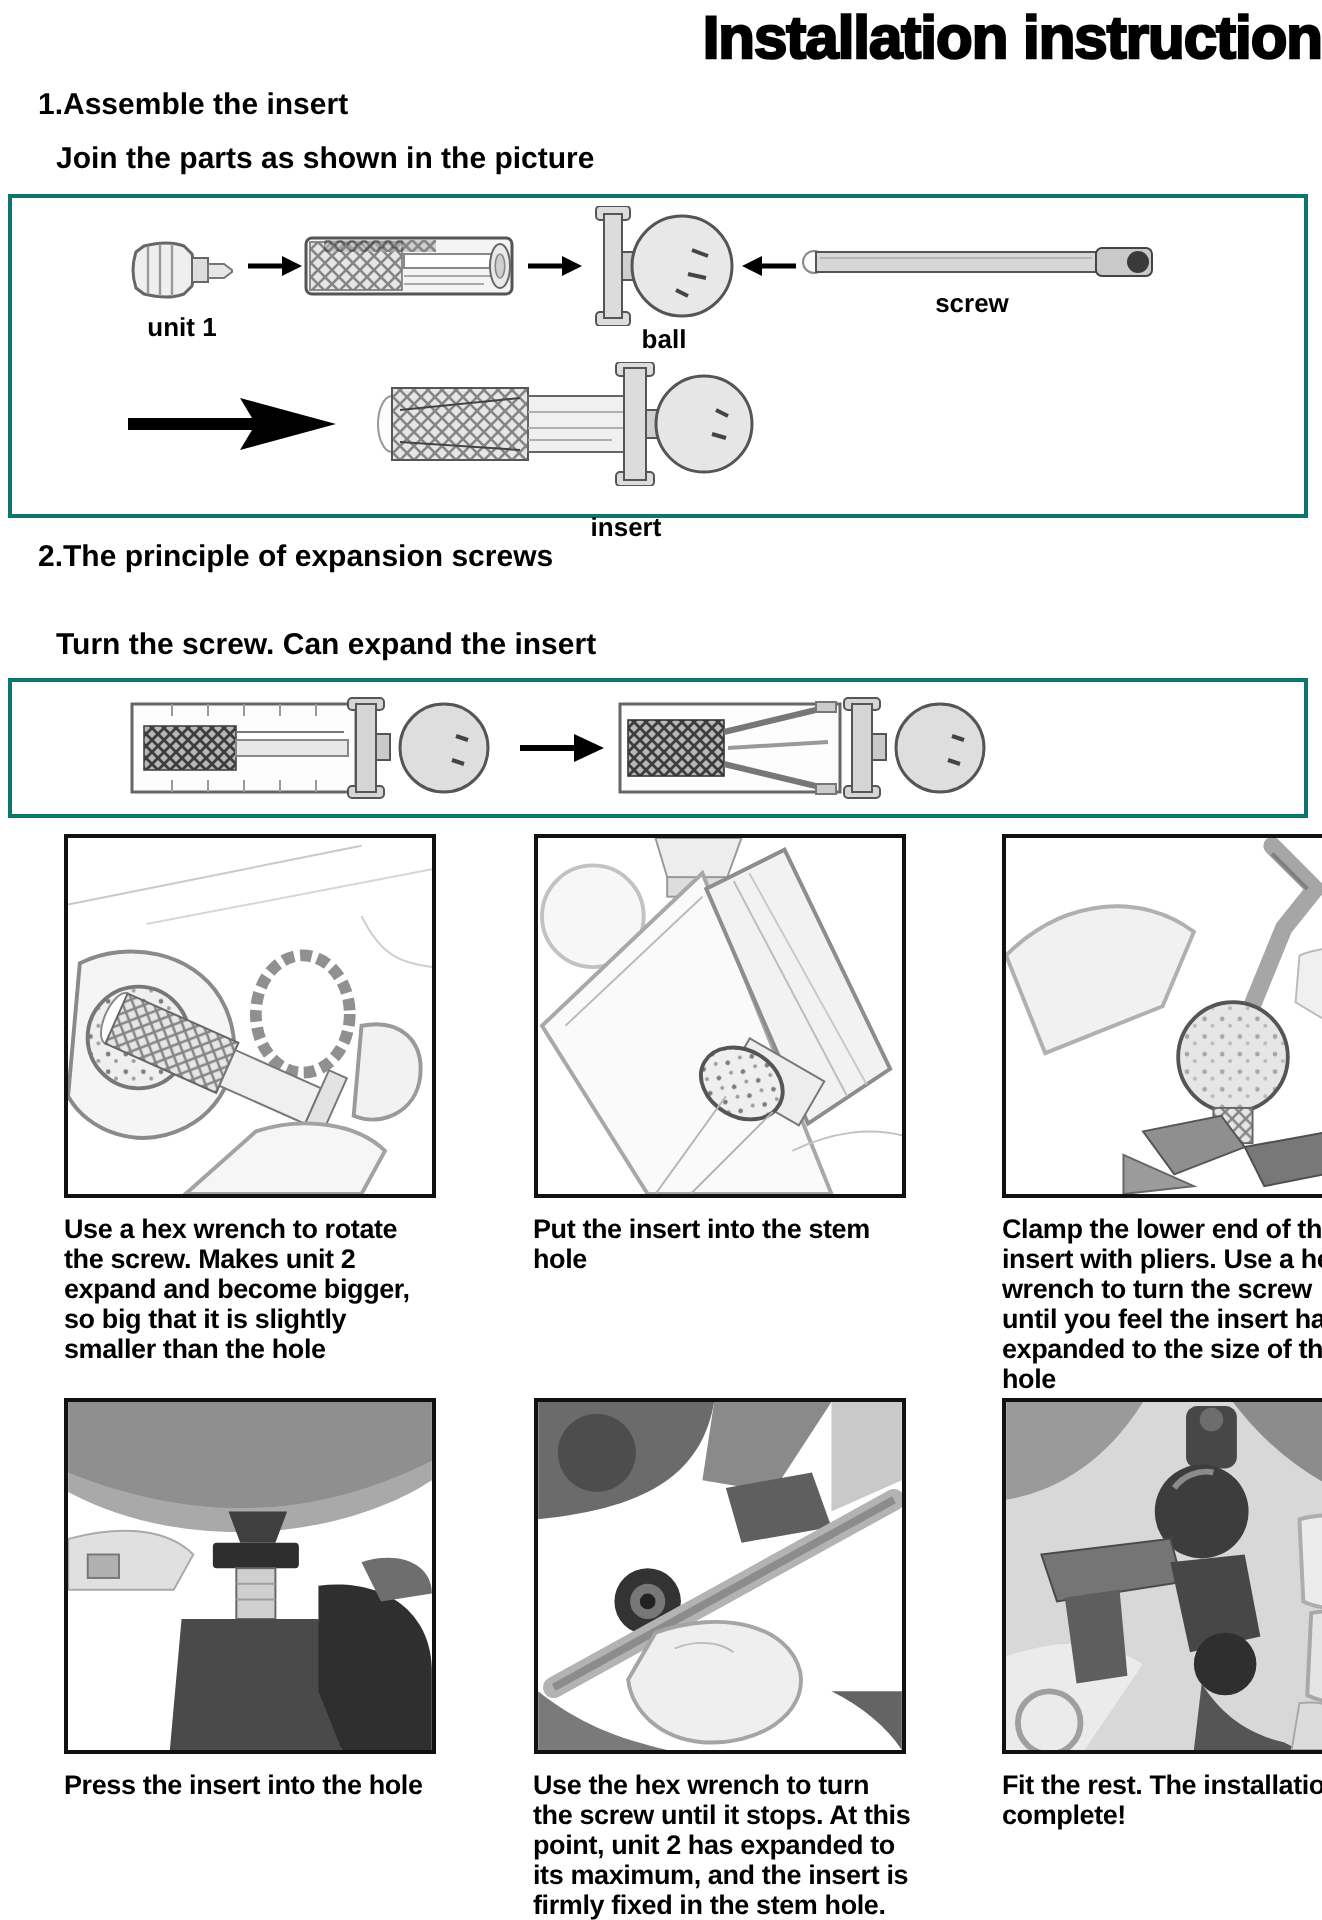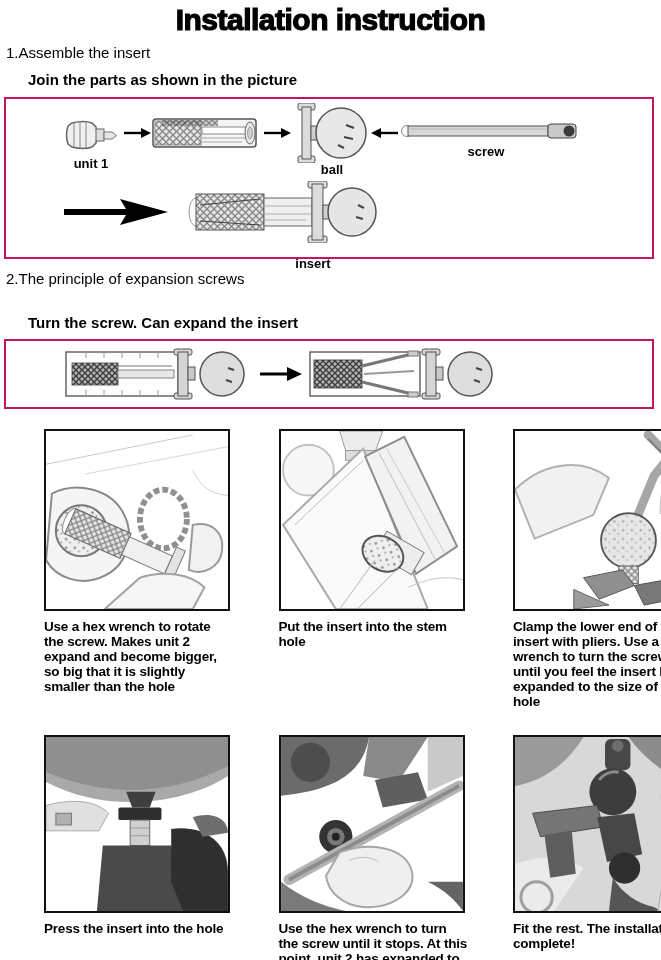--- a/index.html
+++ b/index.html
@@ -1,31 +1,31 @@
 <!DOCTYPE html>
 <html><head>
 <meta charset="utf-8">
 <style>
   html,body{margin:0;padding:0;background:#fff;}
   body{width:661px;height:960px;overflow:hidden;color:#000;
        font-family:"Liberation Sans",sans-serif;-webkit-font-smoothing:antialiased;}
   .page{position:relative;width:661px;height:960px;background:#fff;}
 
-  .title{margin:3px 0 2px;text-align:center;font-size:30px;font-weight:bold;
+  .title{margin:3px 0 2px;text-align:right;font-size:30px;font-weight:bold;
          letter-spacing:-0.5px;-webkit-text-stroke:1.2px #000;}
 
-  .h-num{font-size:15px;font-weight:normal;margin:0;padding-left:6px;line-height:19px;}
+  .h-num{font-size:15px;font-weight:bold;margin:0;padding-left:19px;line-height:19px;}
   .h-sub{font-size:15px;font-weight:bold;margin:0;padding-left:28px;line-height:19px;}
   #h1a{margin-top:6px}
   #sub1{margin-top:8px}
   #h2a{margin-top:10px}
   #sub2{margin-top:25px}
   #h3a{margin-top:8px}
 
-  .figbox{position:relative;margin-left:4px;border:2px solid #be185d;background:#fff;}
+  .figbox{position:relative;margin-left:4px;border:2px solid #0f766e;background:#fff;}
   .fig1{margin-top:8px;width:646px;height:158px;}
   .fig2{margin-top:7px;width:646px;height:66px;}
   .figbox svg{position:absolute;display:block;}
 
   .plabel{position:absolute;font-size:13px;font-weight:bold;text-align:center;line-height:14px;}
   .lab-unit1{left:50px;top:58px;width:70px;}
   .lab-unit2{left:160px;top:58px;width:80px;margin-top:48px;}
   .lab-ball{left:298px;top:64px;width:56px;}
   .lab-screw{left:436px;top:46px;width:88px;}
   .lab-insert{left:272px;top:158px;width:70px;}
@@ -39,21 +39,21 @@
   .a3{left:365px;top:27px;width:28px;height:14px;}
   .bigarrow{left:58px;top:98px;width:104px;height:30px;}
   .p-insert{left:180px;top:82px;width:192px;height:62px;}
 
   .f2-left{left:58px;top:5px;width:192px;height:56px;}
   .f2-arrow{left:254px;top:25px;width:42px;height:16px;}
   .f2-right{left:302px;top:5px;width:196px;height:56px;}
 
   .grid{margin:8px 0 0 3px;width:655px;display:grid;
         grid-template-columns:186px 186px 186px;justify-content:space-between;row-gap:2px;}
-  figure{margin:12px;padding-left:29px;}
+  figure{margin:0;padding-left:29px;}
   .shot{width:182px;height:178px;border:2px solid #111;background:#fff;overflow:hidden;}
   .shot.short{height:174px;}
   .shot svg{display:block;width:100%;height:100%;}
   .cap{margin:8px 0 0;font-size:13.5px;font-weight:bold;line-height:15px;
        letter-spacing:-0.2px;white-space:pre-line;width:206px;}
   .defs{position:absolute;width:0;height:0;}
 </style>
 </head>
 <body>
 

